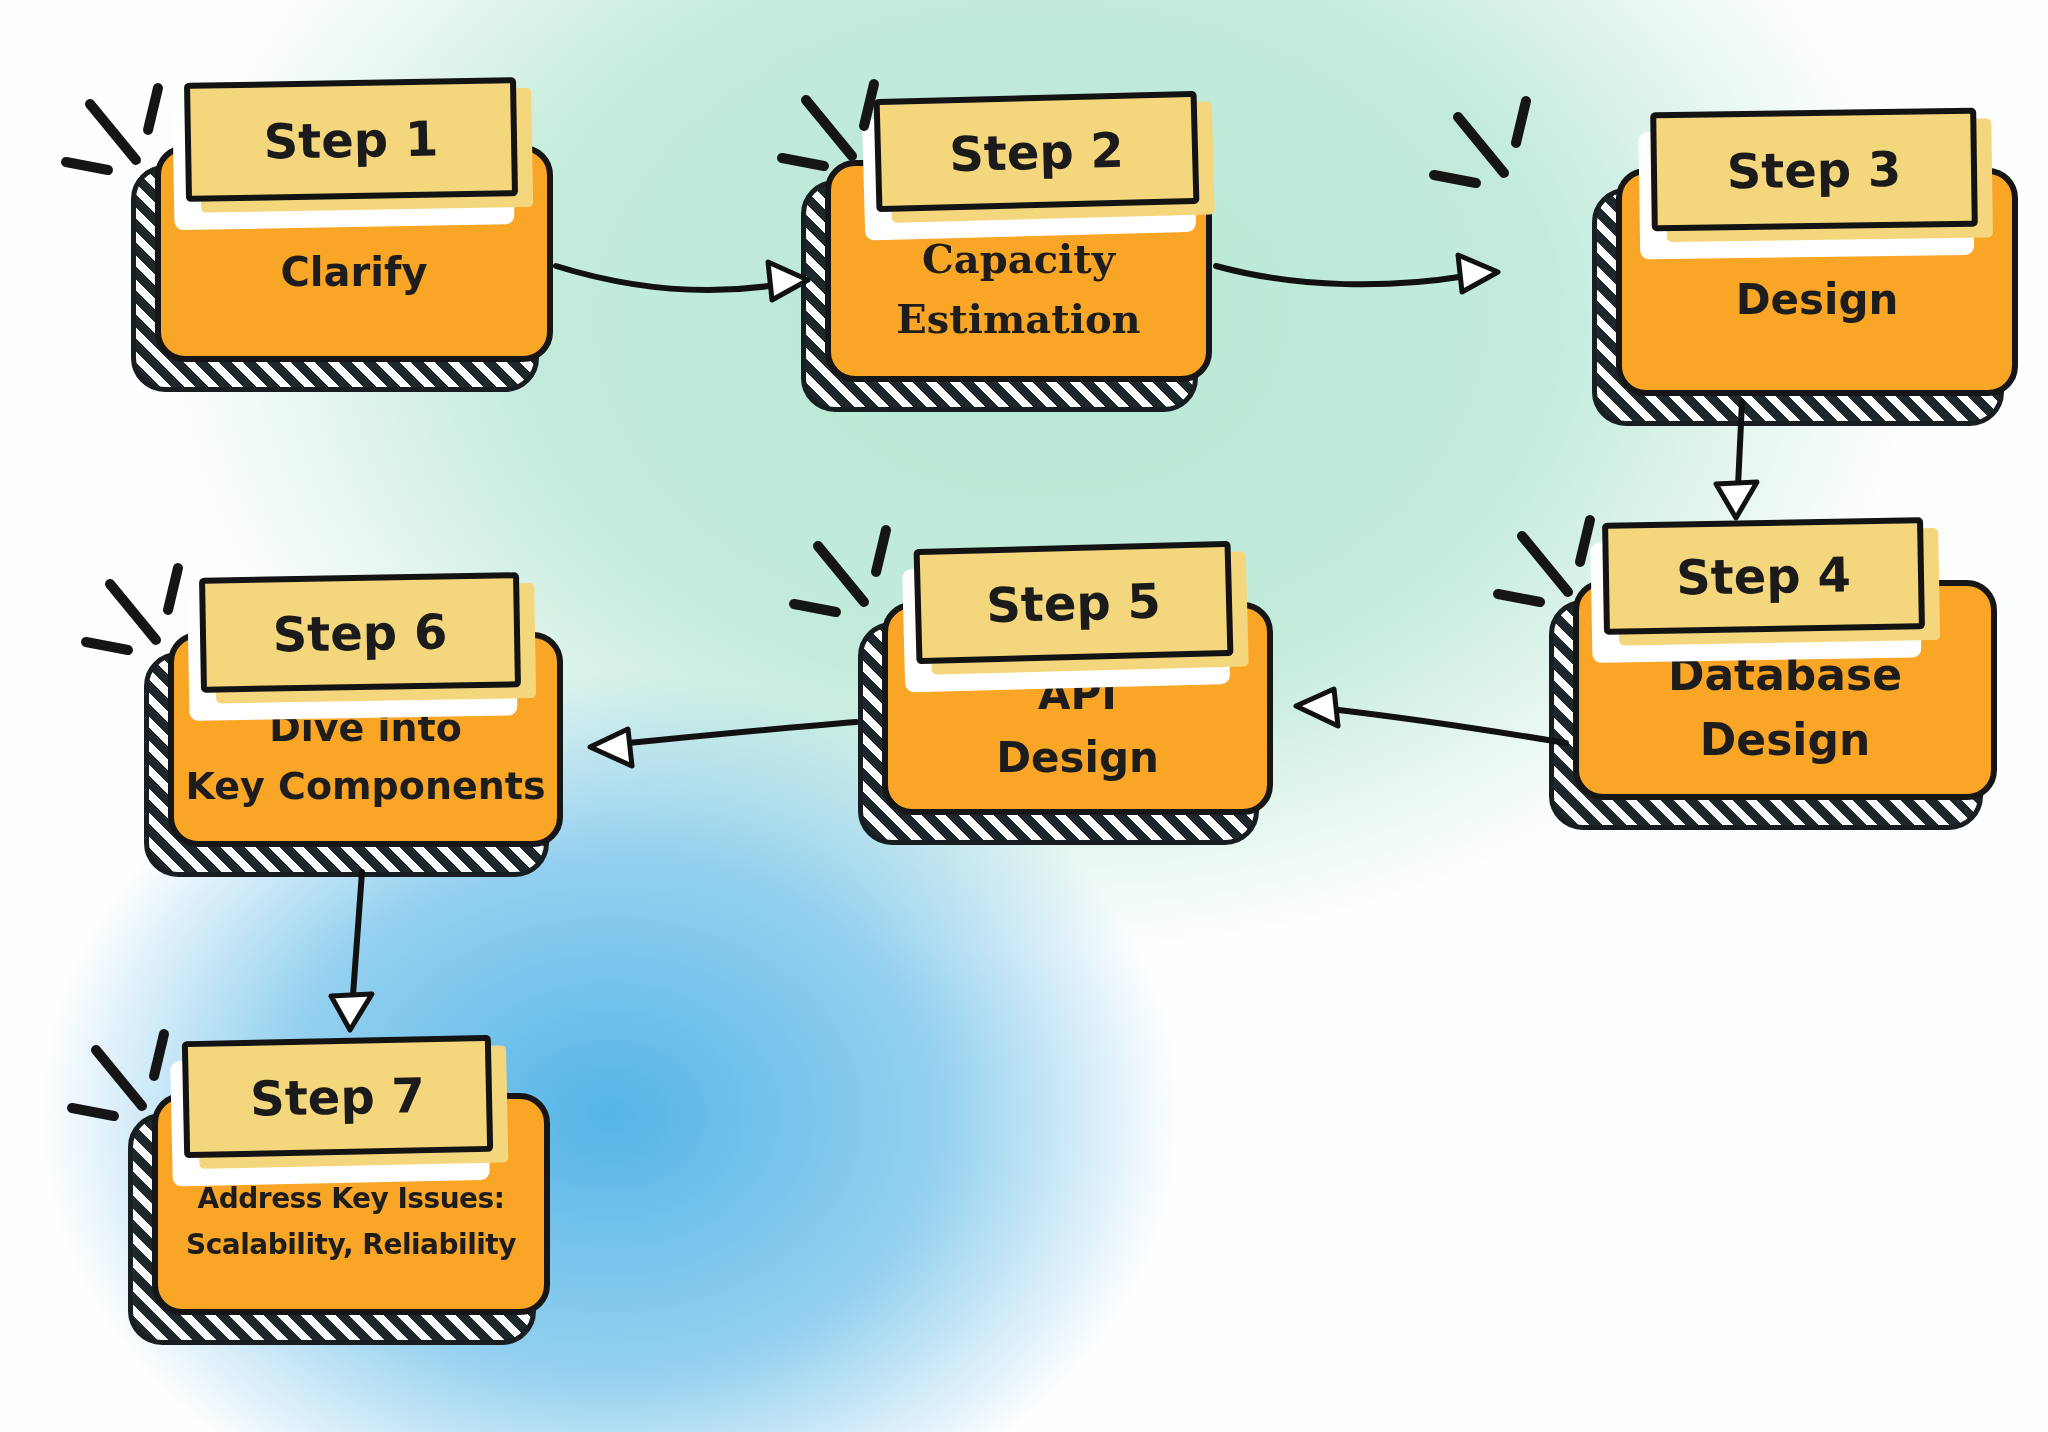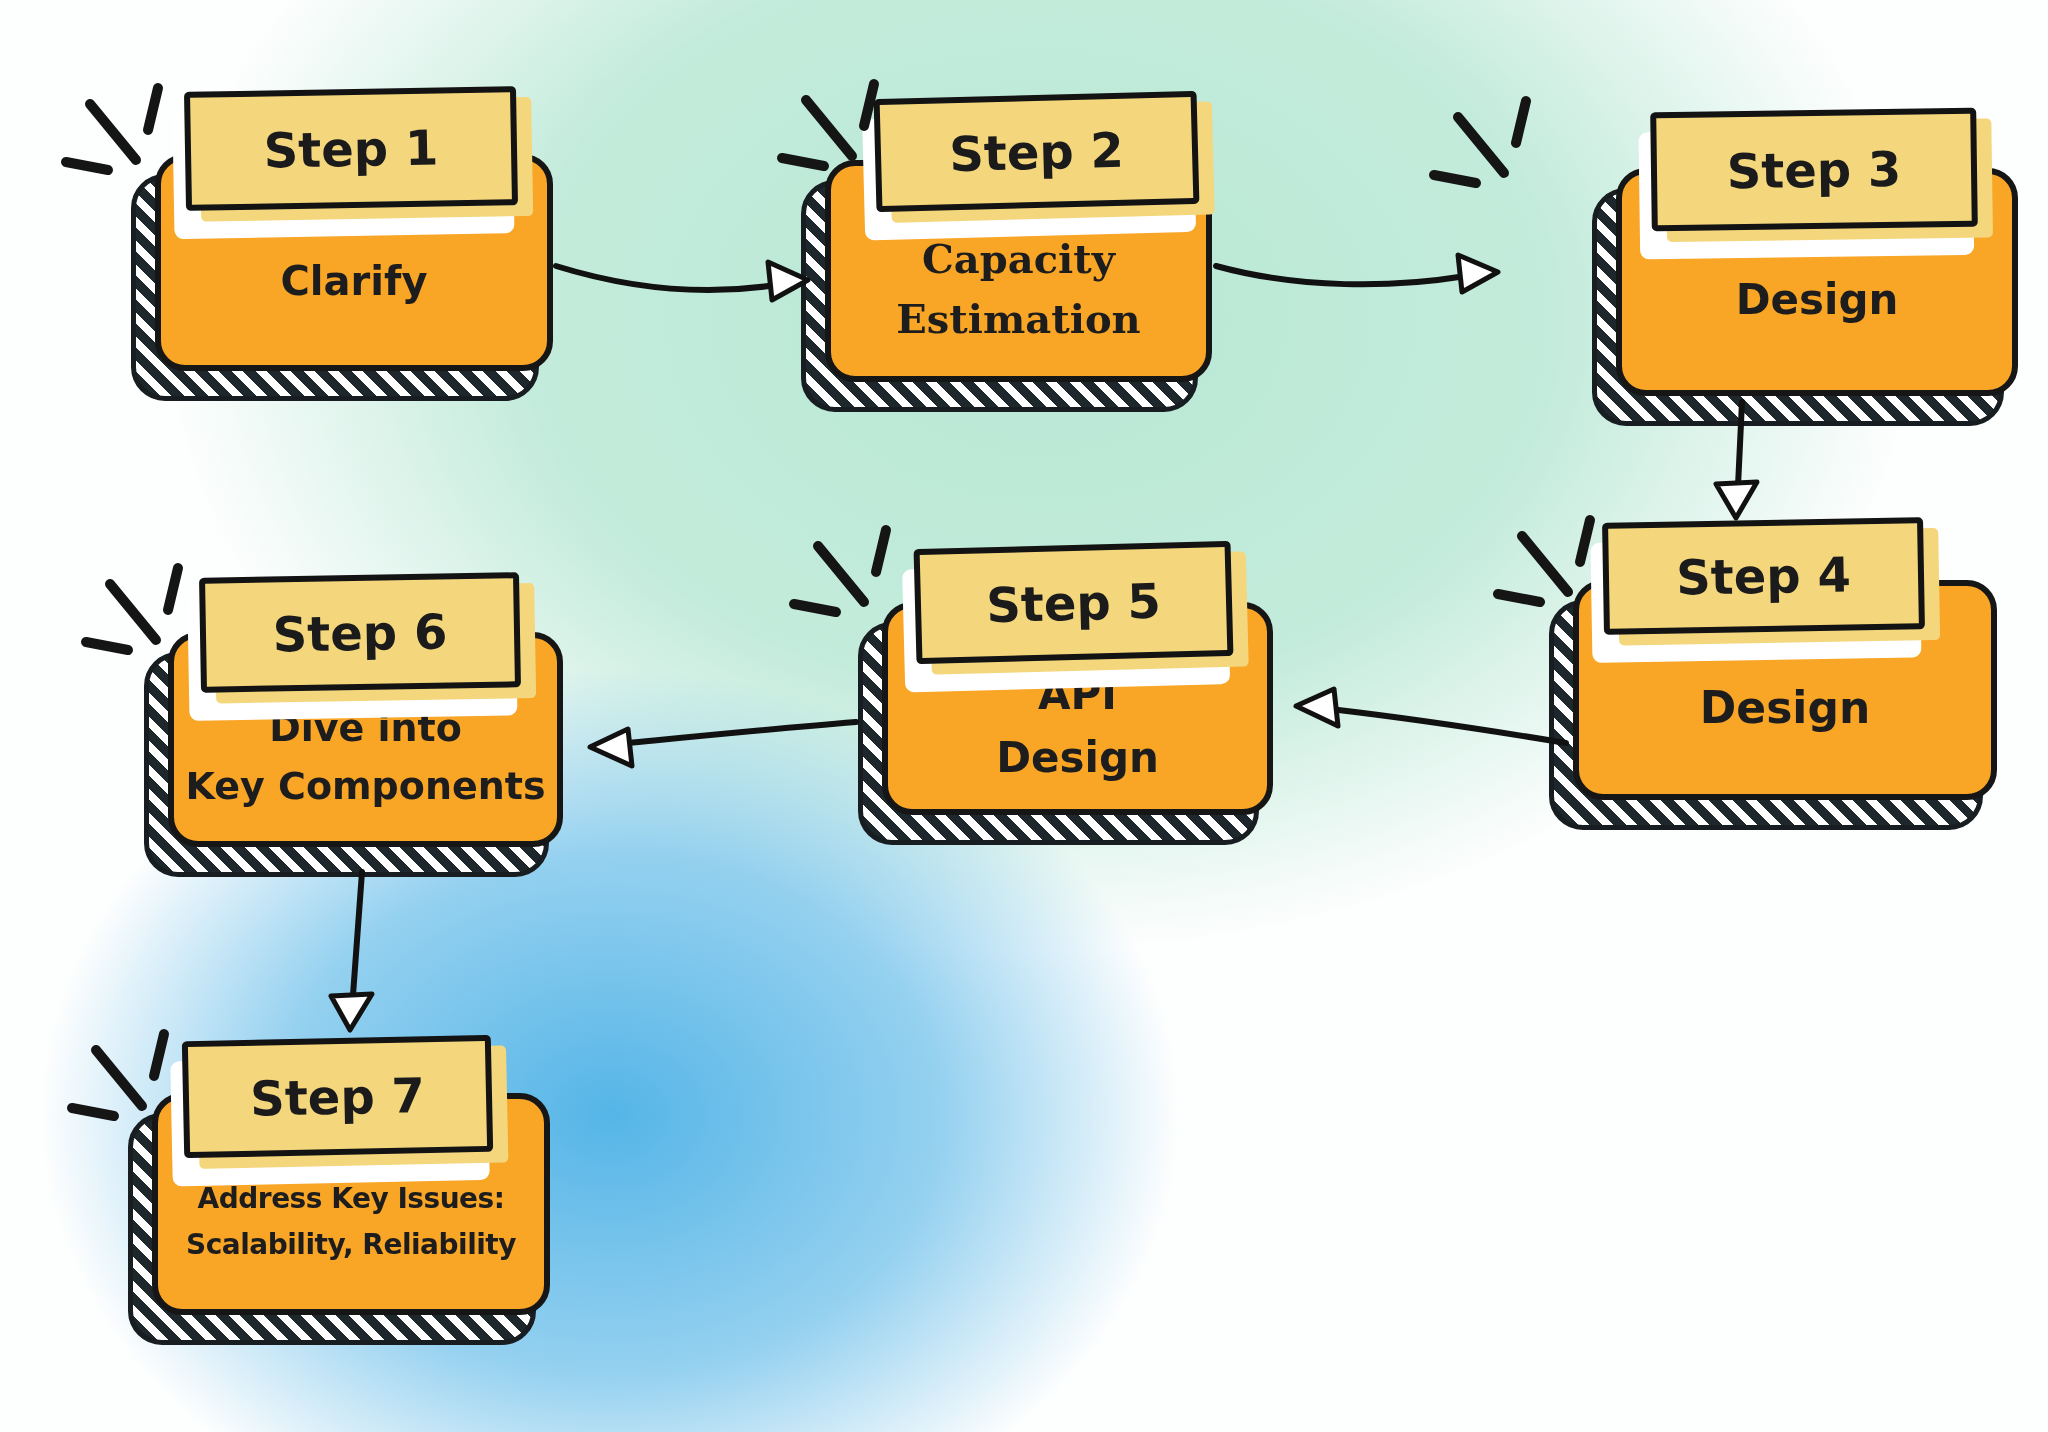--- a/index.html
+++ b/index.html
@@ -50,21 +50,21 @@
   .t-serif span{font-family:"DejaVu Serif", serif;}
   .fs40 span{font-size:40px;} .fs42 span{font-size:42px;} .fs44 span{font-size:44px;}
   .fs38 span{font-size:38px;} .fs26 span{font-size:28px; letter-spacing:-0.5px;}
   #overlay{position:absolute; inset:0; z-index:4; pointer-events:none;}
 </style>
 </head>
 <body>
 
 <div id="canvas">
 
-  <div class="step" style="left:155px;top:154px;width:398px;height:217px;">
+  <div class="step" style="left:155px;top:145px;width:398px;height:217px;">
     <div class="hatch"></div>
     <div class="box"></div>
     <div class="ribbon" style="left:30px;top:-65px;width:320px;height:107px;transform:rotate(-1deg);">
       <span class="ribbon-label">Step 1</span>
     </div>
     <div class="title t-comic fs40">
       <span>Clarify</span>
     </div>
   </div>
 
@@ -91,20 +91,21 @@
     </div>
   </div>
 
   <div class="step" style="left:1573px;top:580px;width:424px;height:220px;">
     <div class="hatch"></div>
     <div class="box"></div>
     <div class="ribbon" style="left:30px;top:-60px;width:309px;height:100px;transform:rotate(-1deg);">
       <span class="ribbon-label">Step 4</span>
     </div>
     <div class="title t-comic fs44">
+      <span>Database</span>
       <span>Design</span>
     </div>
   </div>
 
   <div class="step" style="left:882px;top:602px;width:391px;height:213px;">
     <div class="hatch"></div>
     <div class="box"></div>
     <div class="ribbon" style="left:33px;top:-57px;width:305px;height:103px;transform:rotate(-1.5deg);">
       <span class="ribbon-label">Step 5</span>
     </div>

